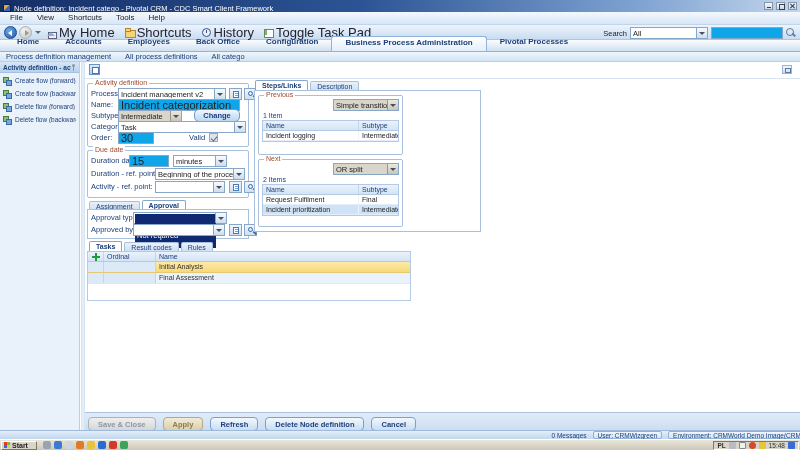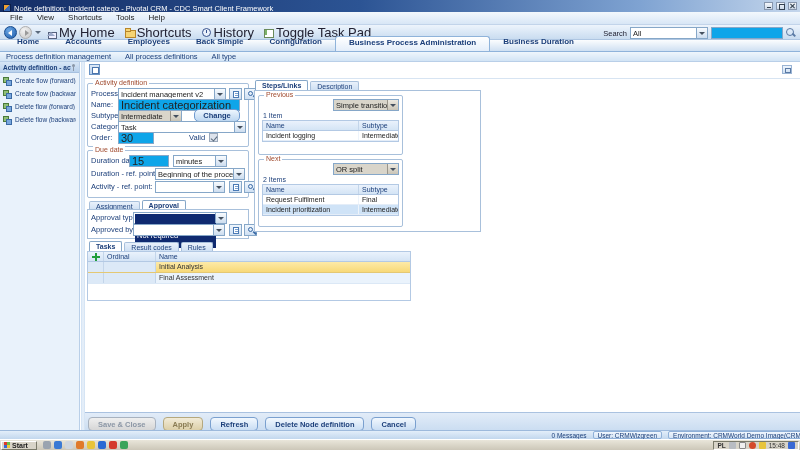--- a/index.html
+++ b/index.html
@@ -227,30 +227,30 @@
       </span>
       <input class="txt" style="position: relative; width: 72px; height: 12px; display: inline-block;">
       <span class="ic-mag"></span>
     </span>
   </div>
 
   <div class="tabstrip">
     <span class="ntab">Home</span>
     <span class="ntab">Accounts</span>
     <span class="ntab">Employees</span>
-    <span class="ntab">Back Simple</span>
+    <span class="ntab">Back Office</span>
     <span class="ntab">Configuration</span>
     <span class="ntab active">Business Process Administration</span>
-    <span class="ntab">Business Duration</span>
+    <span class="ntab">Pivotal Processes</span>
   </div>
 
   <div class="subnav">
     <span class="snitem">Process definition management</span>
     <span class="snitem">All process definitions</span>
-    <span class="snitem">All type</span>
+    <span class="snitem">All catego</span>
   </div>
 
   <div class="sidebar">
     <div class="sbhead">
       <span class="sbtitle">Activity definition - actions</span>
       <span class="pin"></span>
     </div>
     <div class="sbitem">
       <span class="fico"></span>
         <span class="t">Create flow (forward)</span>

